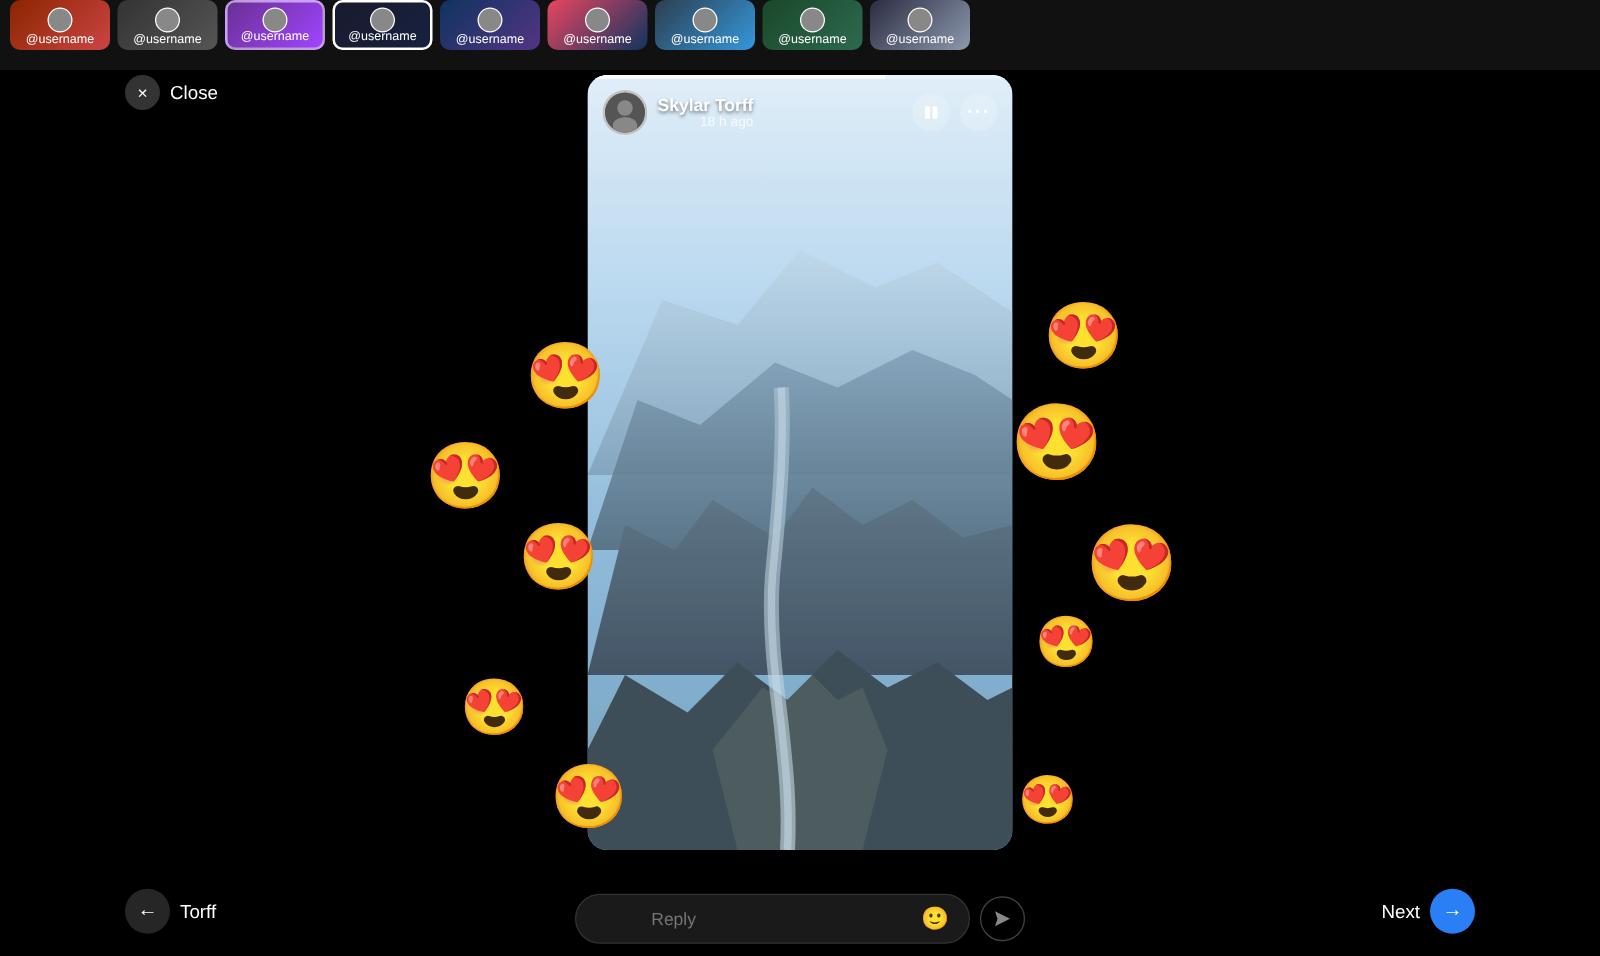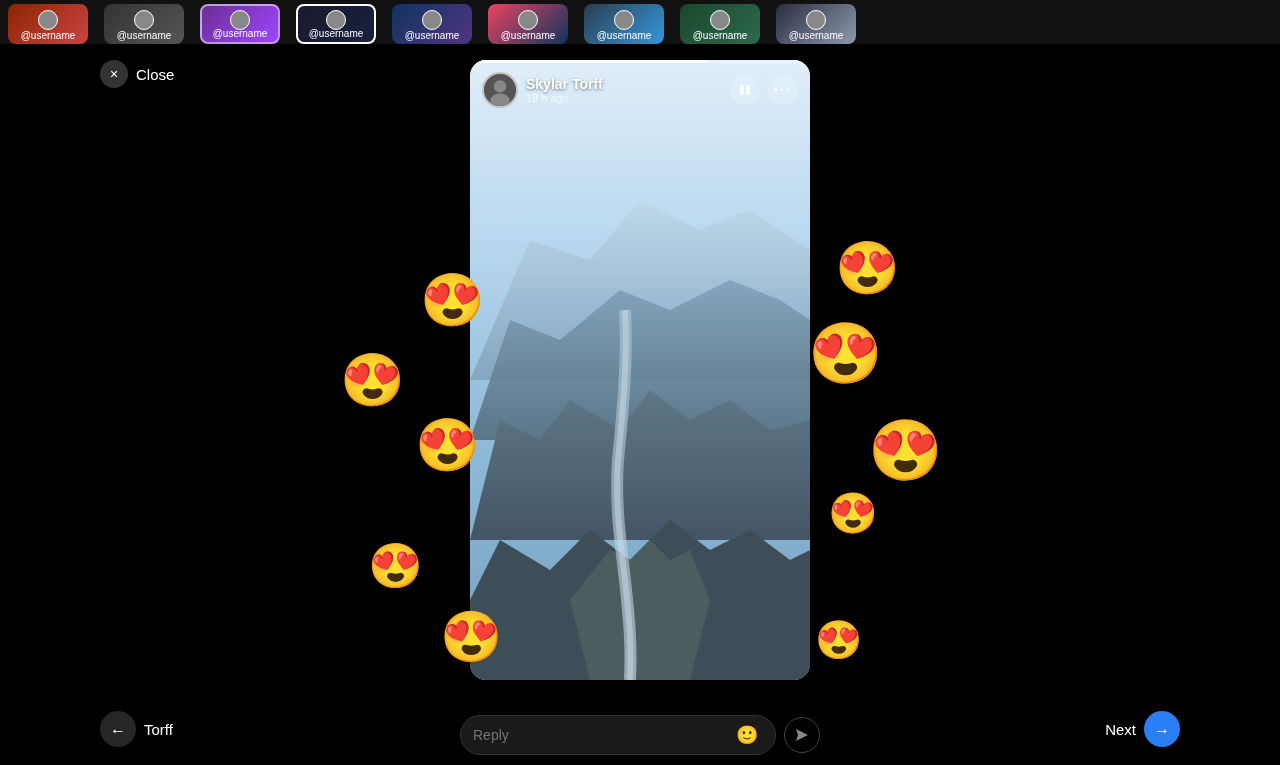--- a/index.html
+++ b/index.html
@@ -12,26 +12,26 @@
       color: #fff;
       position: relative;
     }
 
     
     .stories-bar {
       position: absolute;
       top: 0;
       left: 0;
       right: 0;
-      height: 44px;
+      height: 56px;
       background: #111;
       display: flex;
-      align-items: flex-end;
+      align-items: flex-start;
       padding: 0 8px;
-      gap: 16px;
+      gap: 6px;
       z-index: 10;
     }
     .story-item {
       display: flex;
       flex-direction: column;
       align-items: center;
       cursor: pointer;
       min-width: 80px;
       height: 40px;
       border-radius: 8px;
@@ -93,20 +93,21 @@
     .story-card {
       position: absolute;
       top: 60px;
       left: 50%;
       transform: translateX(-50%);
       width: 340px;
       height: 620px;
       border-radius: 16px;
       overflow: hidden;
       z-index: 5;
+      text-align: right;
     }
 
     .story-progress {
       position: absolute;
       top: 0;
       left: 0;
       right: 0;
       height: 3px;
       background: rgba(255,255,255,0.3);
       z-index: 10;
@@ -263,20 +264,21 @@
       padding: 0 12px;
       height: 40px;
     }
     .reply-input {
       flex: 1;
       background: transparent;
       border: none;
       outline: none;
       color: #fca5a5;
       font-size: 14px;
+      margin-left: 48px;
     }
     .reply-emoji-btn {
       width: 30px;
       height: 30px;
       display: flex;
       align-items: center;
       justify-content: center;
       cursor: pointer;
       font-size: 18px;
       color: #aaa;

